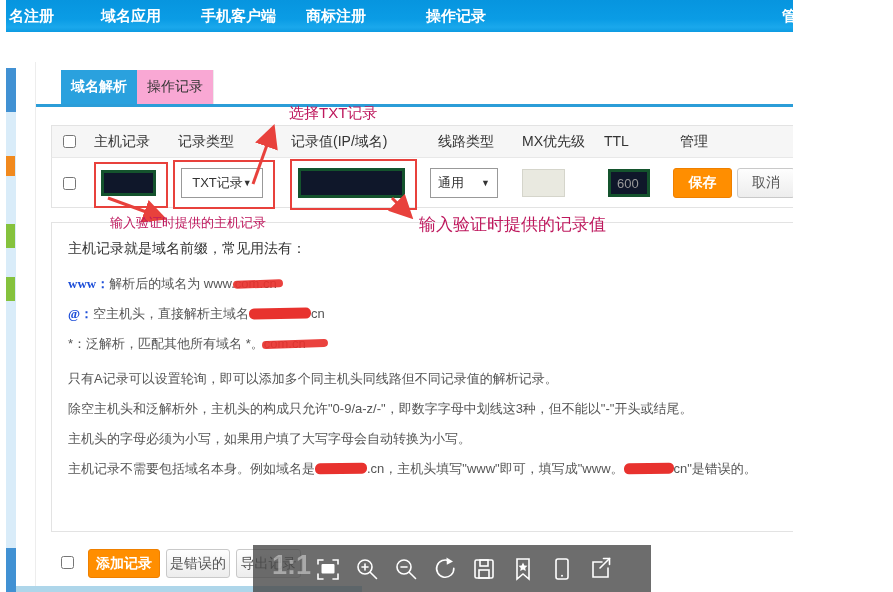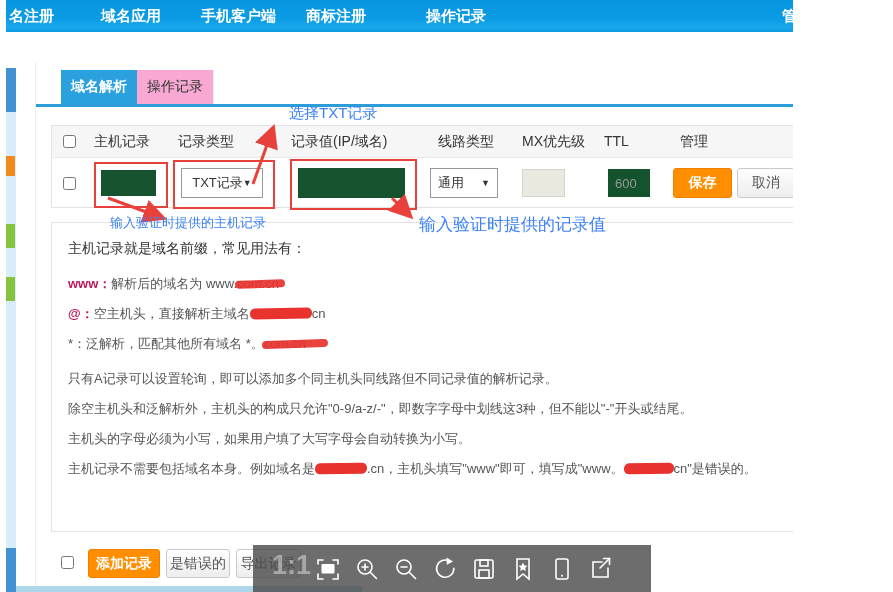--- a/index.html
+++ b/index.html
@@ -40,43 +40,43 @@
   #tab-idle{left:131px;width:76px;background:#f9a8d4;color:#333;border-right:1px solid #ececec;}
   #tab-underline{left:30px;top:104px;width:832px;height:3px;background:#2b9dd8;}
 
   
   #table-box{left:45px;top:125px;width:813px;height:83px;border:1px solid #e3e3e3;background:#fff;box-sizing:border-box;}
   #table-header{left:45px;top:125px;width:813px;height:33px;background:#f6f6f6;border:1px solid #e3e3e3;border-bottom:1px solid #e8e8e8;box-sizing:border-box;}
   .th{top:133px;font-size:14px;color:#333;white-space:nowrap;}
   .cb{width:13px;height:13px;margin:0;cursor:pointer;}
 
   
-  .inp{border:1px solid #14532d;background:#14532d;box-sizing:border-box;font-size:13px;color:#333;padding:0 6px;}
+  .inp{border:3px solid #14532d;background:#0f172a;box-sizing:border-box;font-size:13px;color:#333;padding:0 6px;}
   .sel{border:1px solid #999;background:#fff;box-sizing:border-box;display:flex;align-items:center;font-size:13px;color:#333;cursor:pointer;}
   .sel .car{font-size:9px;color:#333;}
   .red-rect{border:2px solid #e8413c;z-index:4;pointer-events:none;}
   .btn-orange{background:#ff8e00;border:1px solid #ef8000;border-radius:3px;color:#fff;font-size:14px;font-weight:bold;
     display:flex;align-items:center;justify-content:center;cursor:pointer;box-sizing:border-box;}
   .btn-gray{background:linear-gradient(180deg,#fefefe,#ededed);border:1px solid #c9c9c9;border-radius:3px;color:#555;font-size:14px;
     display:flex;align-items:center;justify-content:center;cursor:pointer;box-sizing:border-box;}
   #mx-input{left:516px;top:169px;width:43px;height:28px;background:#e9e9e0;border:1px solid #d5d5cb;box-sizing:border-box;}
   #ttl-input{left:602px;top:169px;width:42px;height:28px;color:#999;}
 
   
-  .ann{color:#3b82f6;white-space:nowrap;z-index:5;}
+  .ann{color:#be185d;white-space:nowrap;z-index:5;}
   #ann-select{left:283px;top:104px;font-size:15px;}
   #ann-host{left:104px;top:214px;font-size:13px;}
   #ann-value{left:413px;top:213px;font-size:17px;}
   #arrows{left:0;top:0;width:893px;height:592px;z-index:4;pointer-events:none;}
 
   
   #help-box{left:45px;top:222px;width:813px;height:310px;border:1px solid #e3e3e3;background:#fff;box-sizing:border-box;}
   .hl{left:62px;font-size:13px;color:#555;white-space:nowrap;z-index:2;}
   .hl.bold{font-size:14px;color:#333;font-weight:normal;}
-  .hl b.lead{color:#be185d;}
+  .hl b.lead{color:#1d4ed8;font-family:Liberation Serif, serif;}
   .scrib{display:inline-block;height:11px;background:#e8322e;border-radius:5px;vertical-align:-1px;transform:rotate(-1deg);}
   .st{position:relative;display:inline-block;}
   .st .sline{position:absolute;left:-2px;right:-6px;top:4px;height:8px;background:rgba(232,50,46,.92);border-radius:4px;transform:rotate(-2deg);}
   .st.wide .sline{right:-22px;}
   #bc-scrib{display:inline-block;width:72px;height:12px;background:#e8322e;border-radius:6px;vertical-align:-1px;margin:0 1px;}
 
   
   .bottom-btn{top:549px;height:29px;}
   
   #viewer-toolbar{left:247px;top:545px;width:398px;height:47px;background:rgba(72,72,72,.8);z-index:6;display:flex;align-items:center;padding-left:62px;box-sizing:border-box;gap:13px;}

